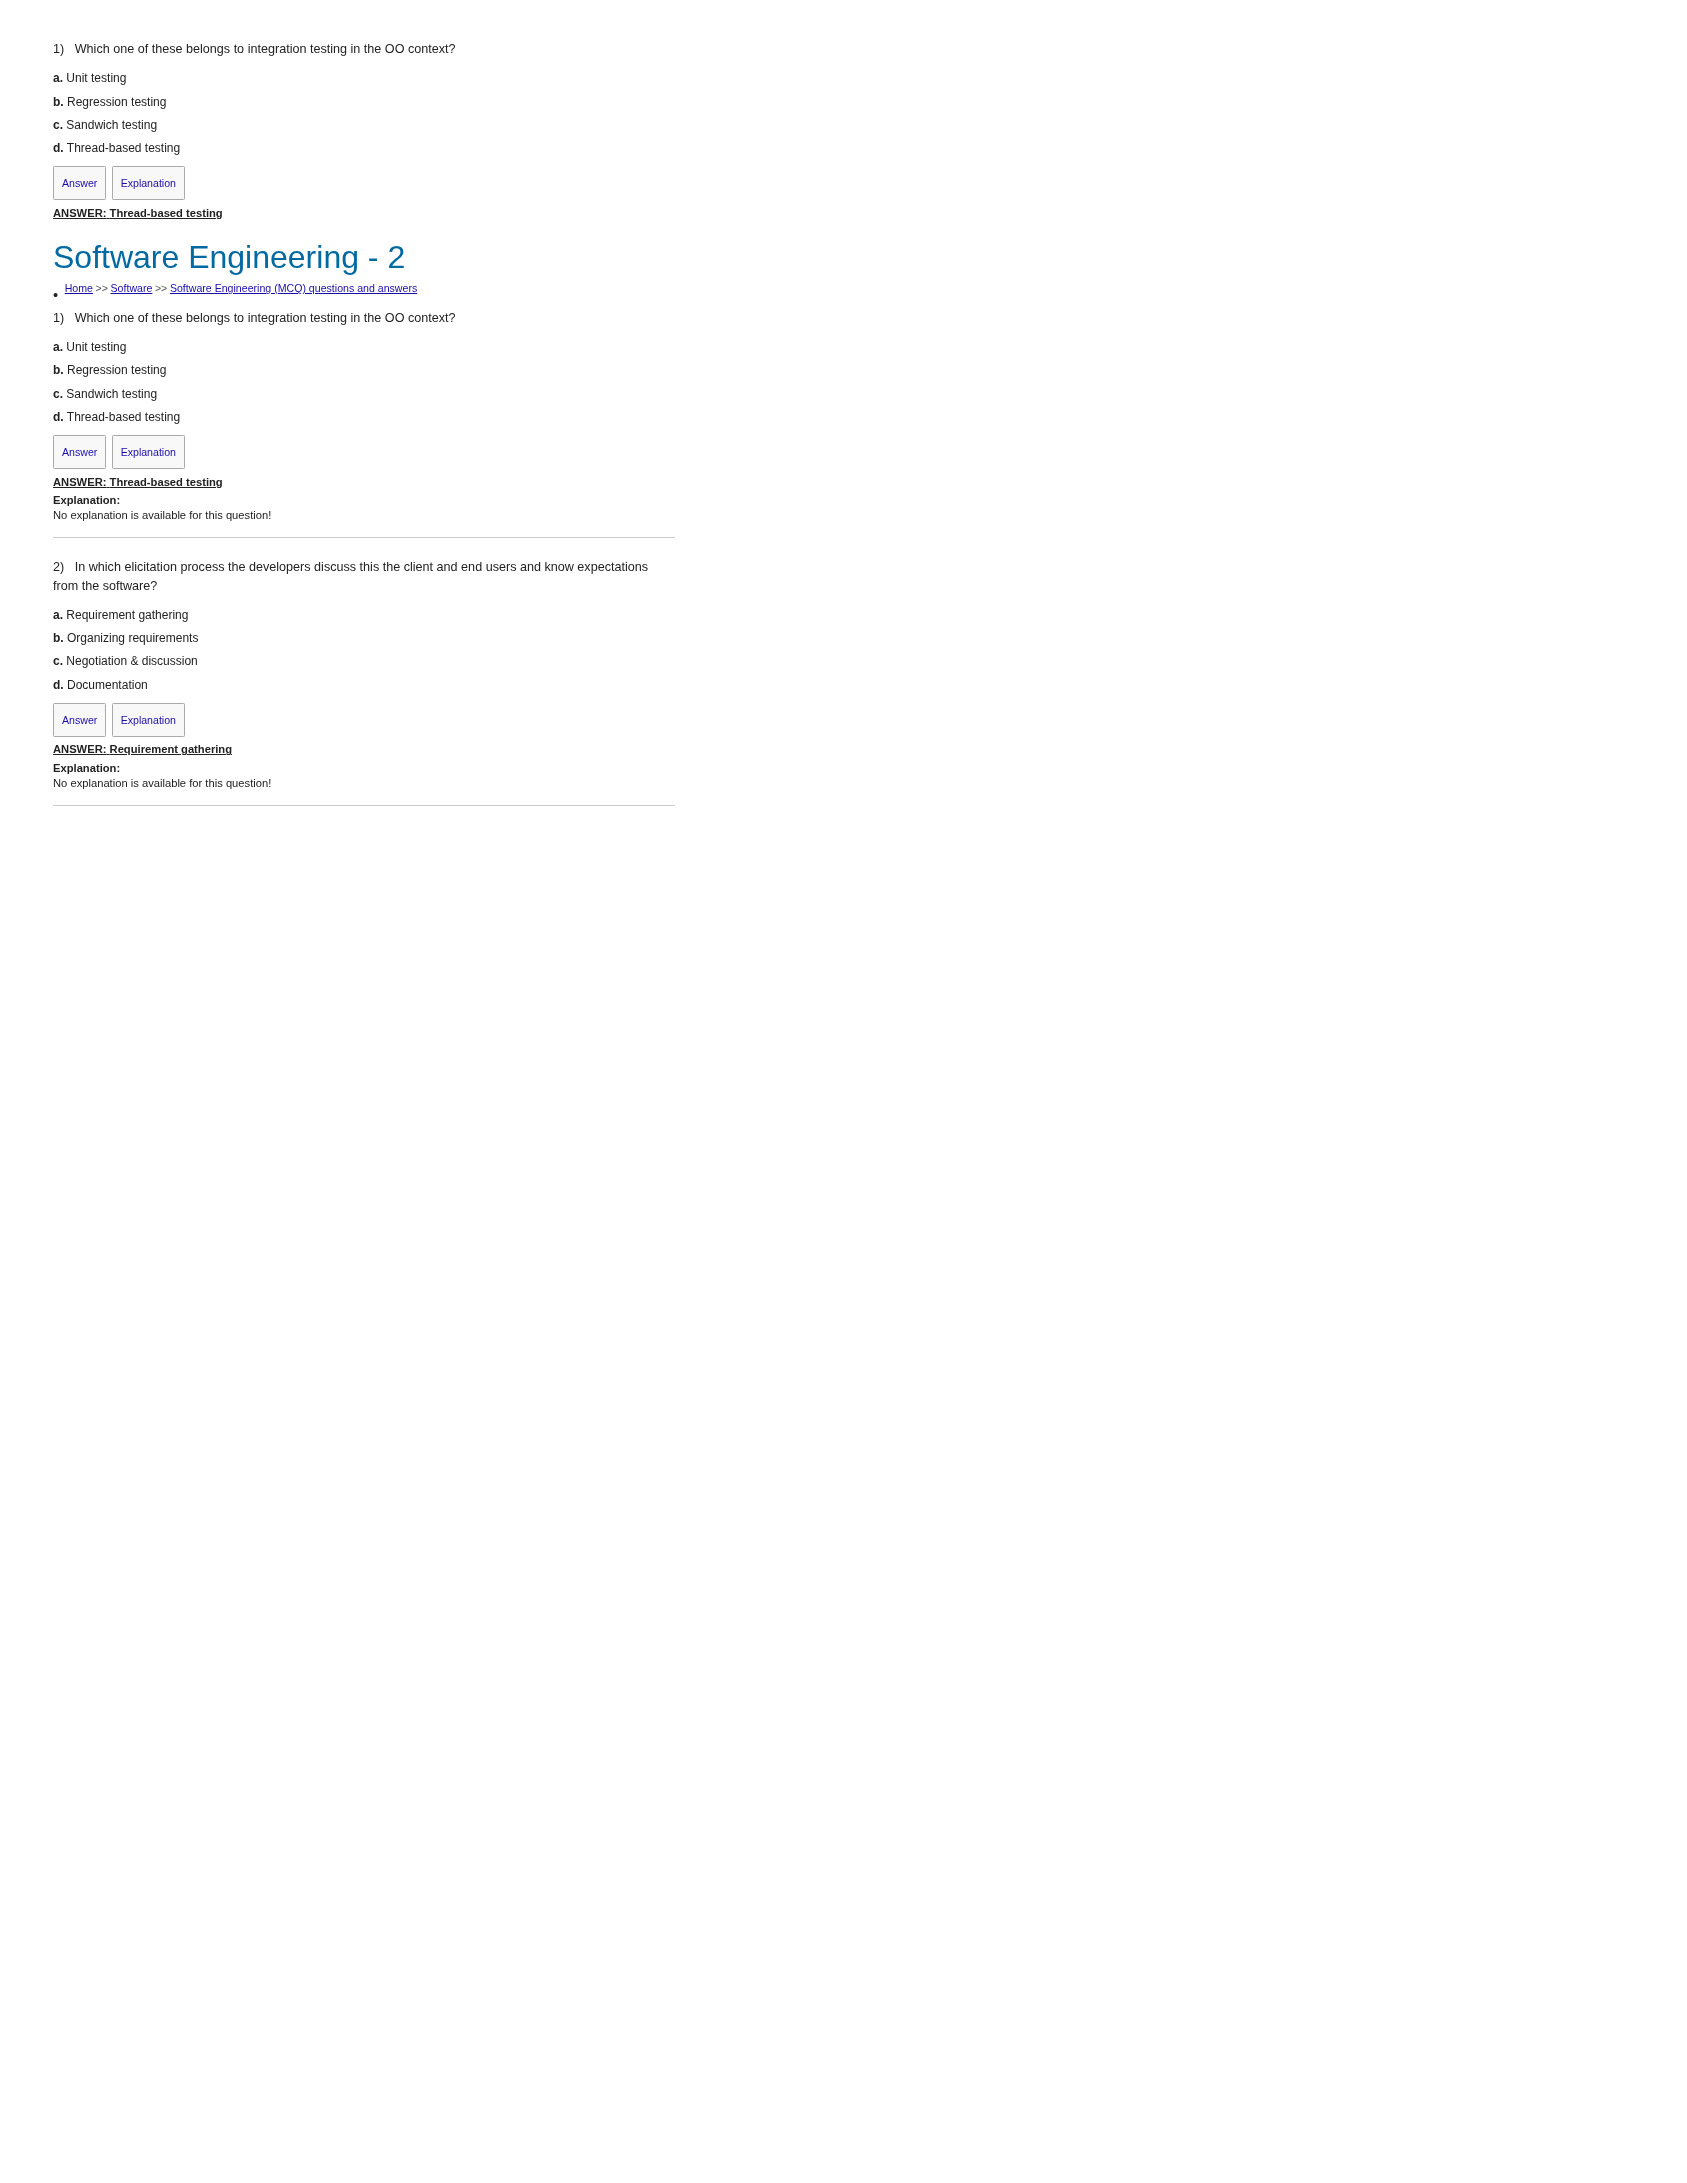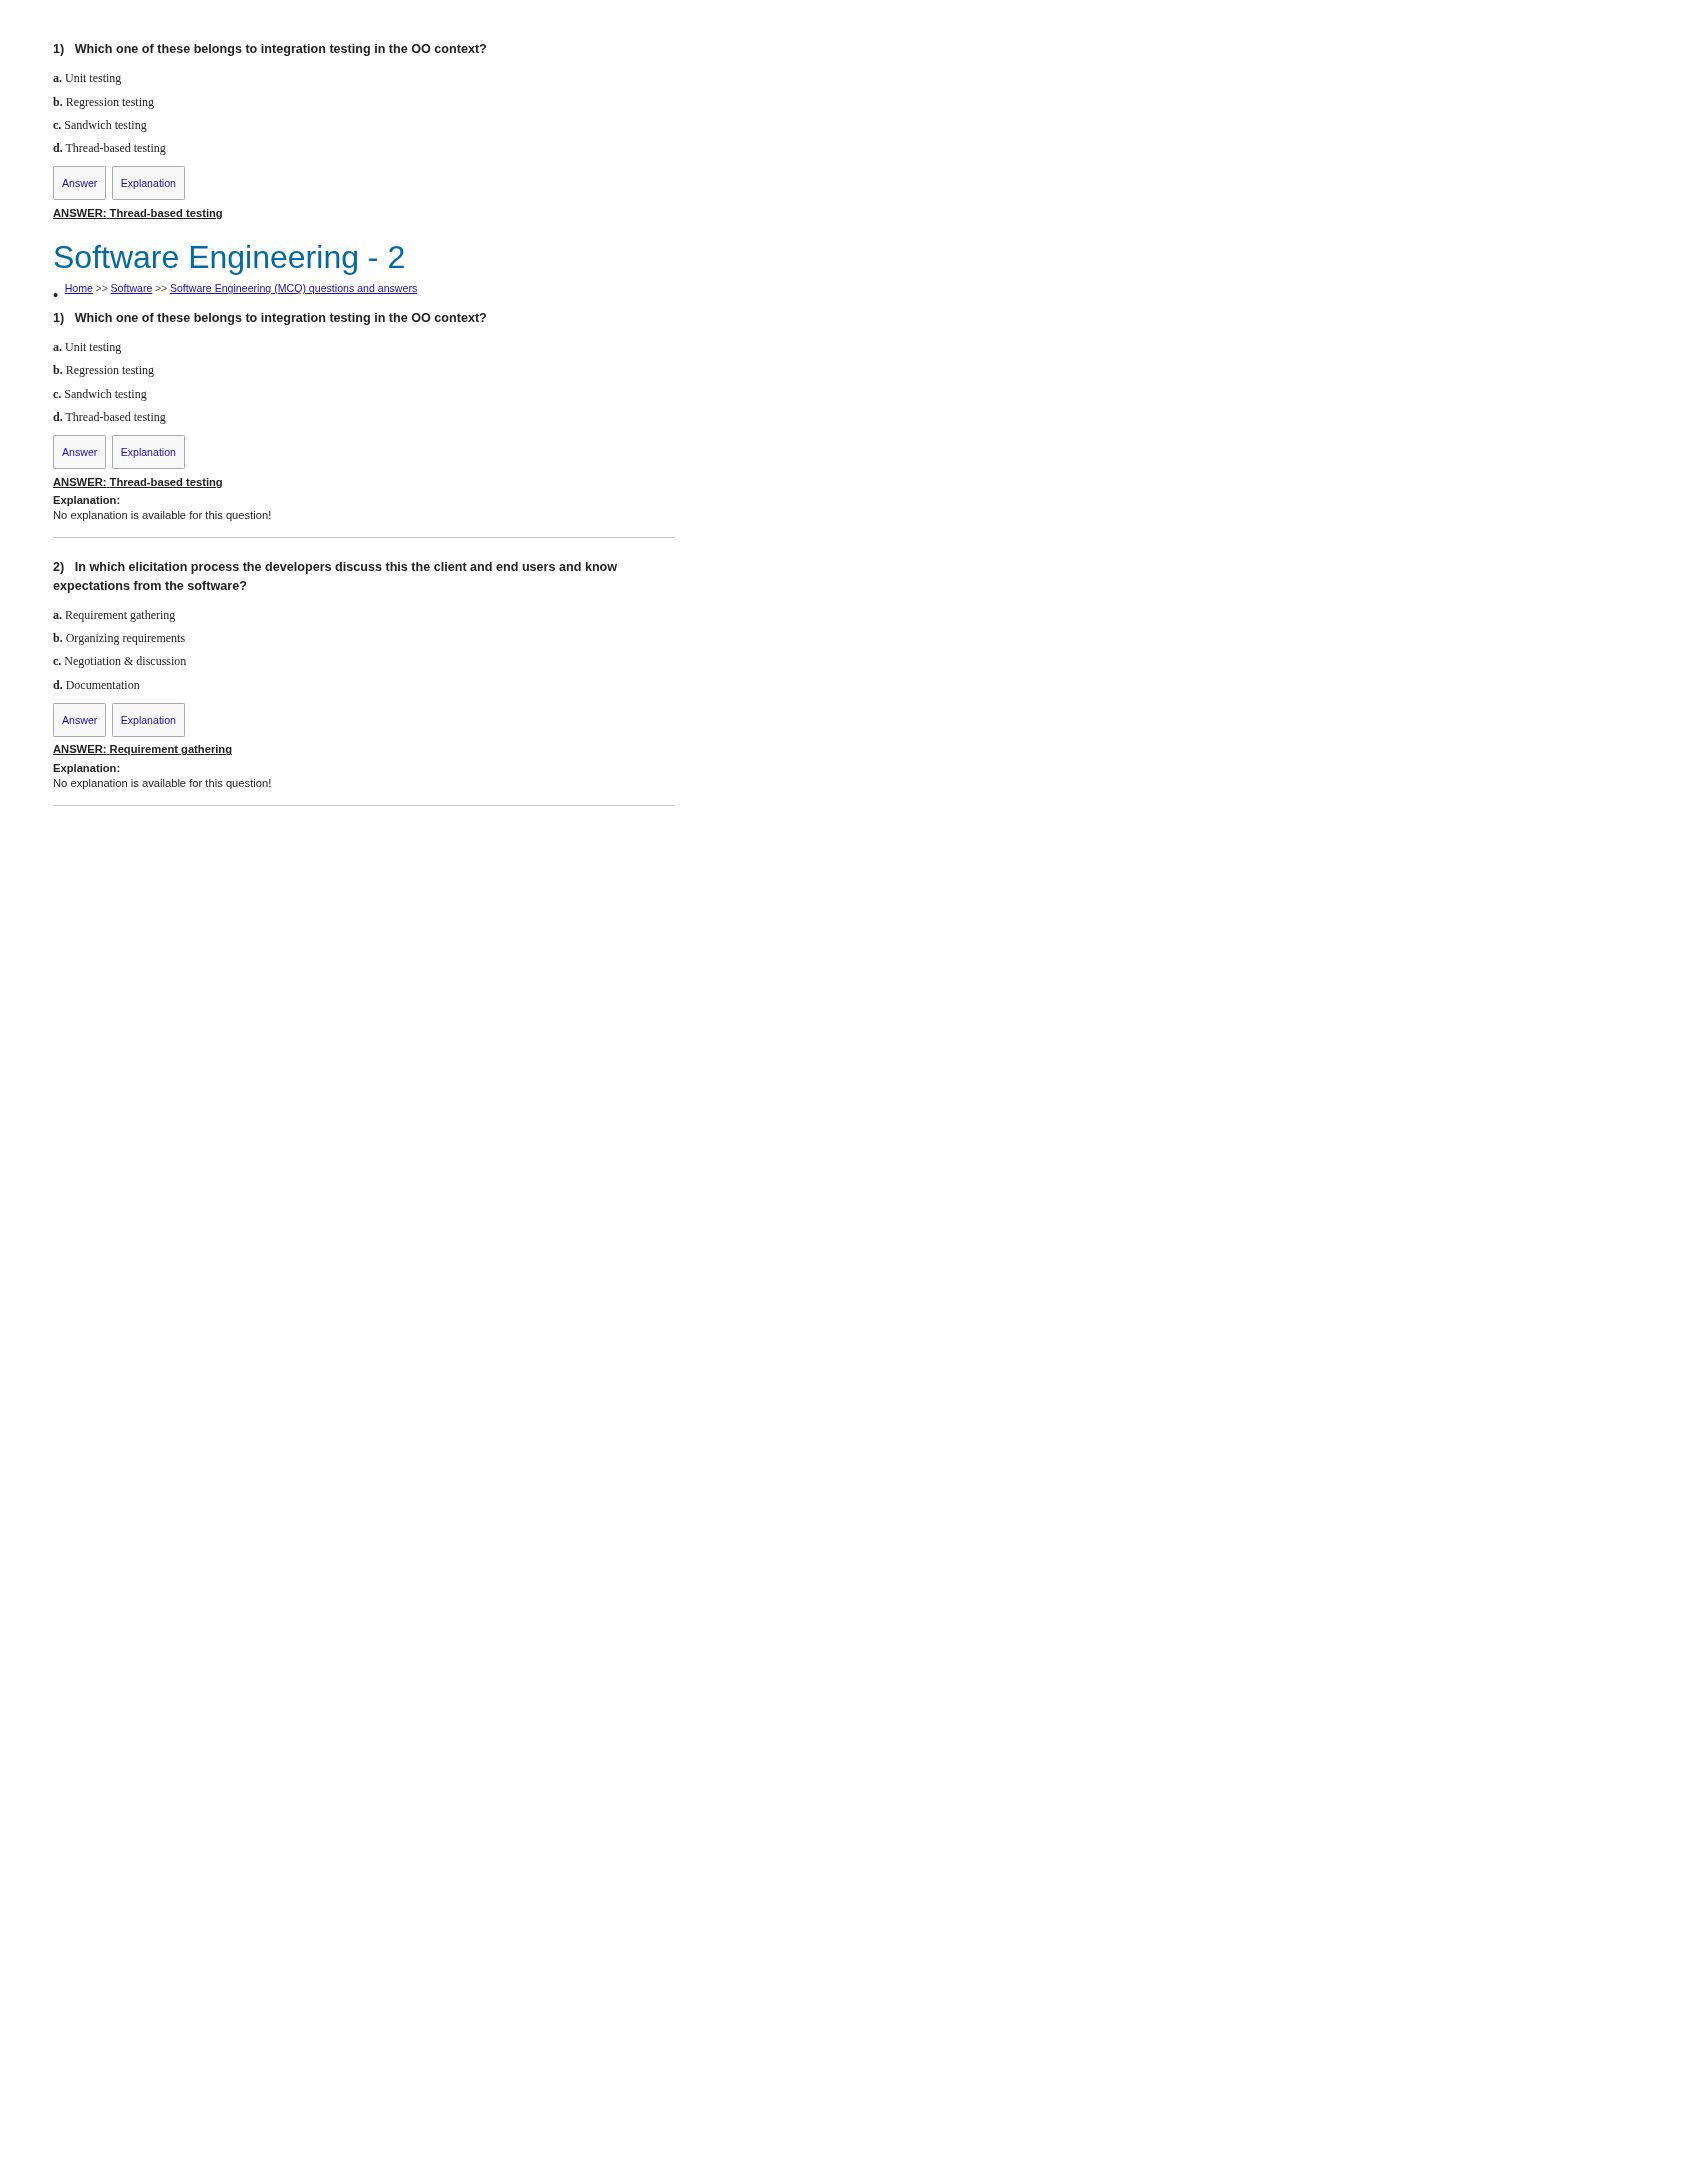--- a/index.html
+++ b/index.html
@@ -12,30 +12,29 @@
       font-size: 12px;
       color: #222;
       background: #fff;
       padding: 40px 53px;
       max-width: 728px;
     }
     .section-top {
       margin-bottom: 20px;
     }
     .question {
-      font-weight: bold;
+      font-weight: normal;
       font-size: 12.6px;
       margin-bottom: 10.6px;
       line-height: 1.5;
     }
     .option {
       margin-bottom: 4px;
       font-size: 12px;
       line-height: 1.6;
-      font-family: Liberation Serif, serif;
     }
     .option b {
       font-weight: bold;
     }
     .buttons {
       margin: 8px 0 6.6px 0;
       display: flex;
       gap: 5.3px;
     }
     .btn {

